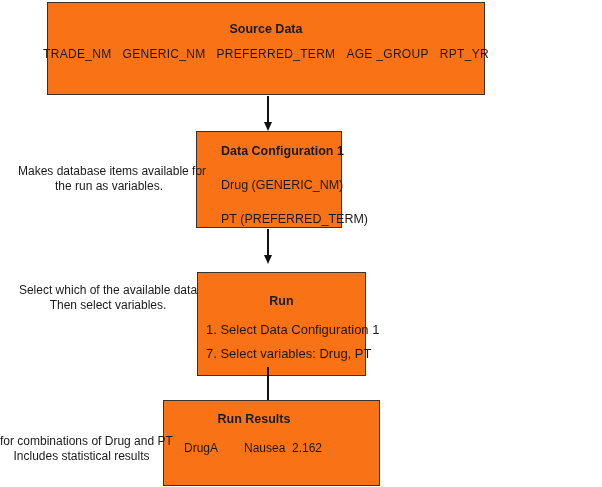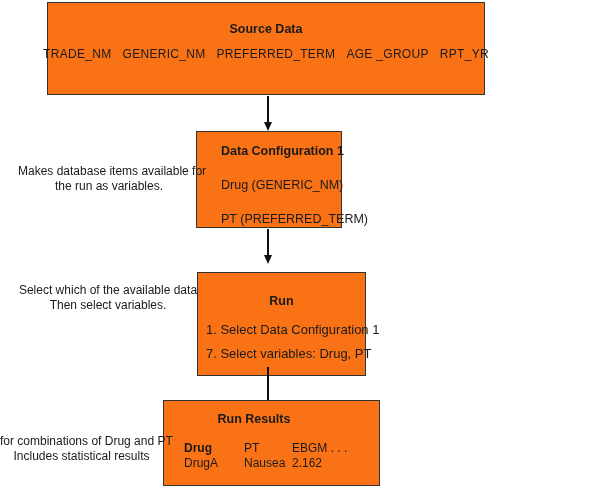--- a/index.html
+++ b/index.html
@@ -157,25 +157,20 @@
   </div>
 
   <div class="arrow" id="arrow-3">
     <div class="arrow-line"></div>
     <div class="arrow-head"></div>
   </div>
 
   <div class="box" id="box-results">
     <div class="box-title">Run Results</div>
     <div class="rr-table">
-      <div class="rr-row rr-header">
-        <span class="rr-col1">Drug</span>
-        <span class="rr-col2">PT</span>
-        <span class="rr-col3">EBGM . . .</span>
-      </div>
       <div class="rr-row">
         <span class="rr-col1">DrugA</span>
         <span class="rr-col2">Nausea</span>
         <span class="rr-col3">2.162</span>
       </div>
     </div>
   </div>
 
   <div class="annotation" id="ann-results">
     <div>for combinations of Drug and PT</div>

